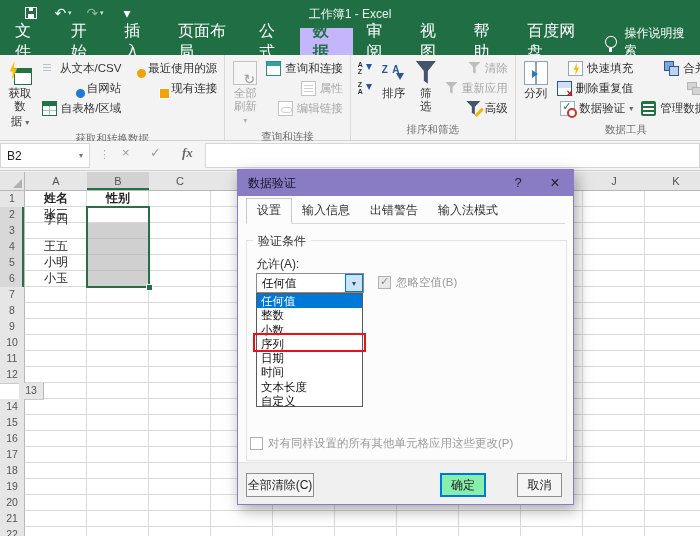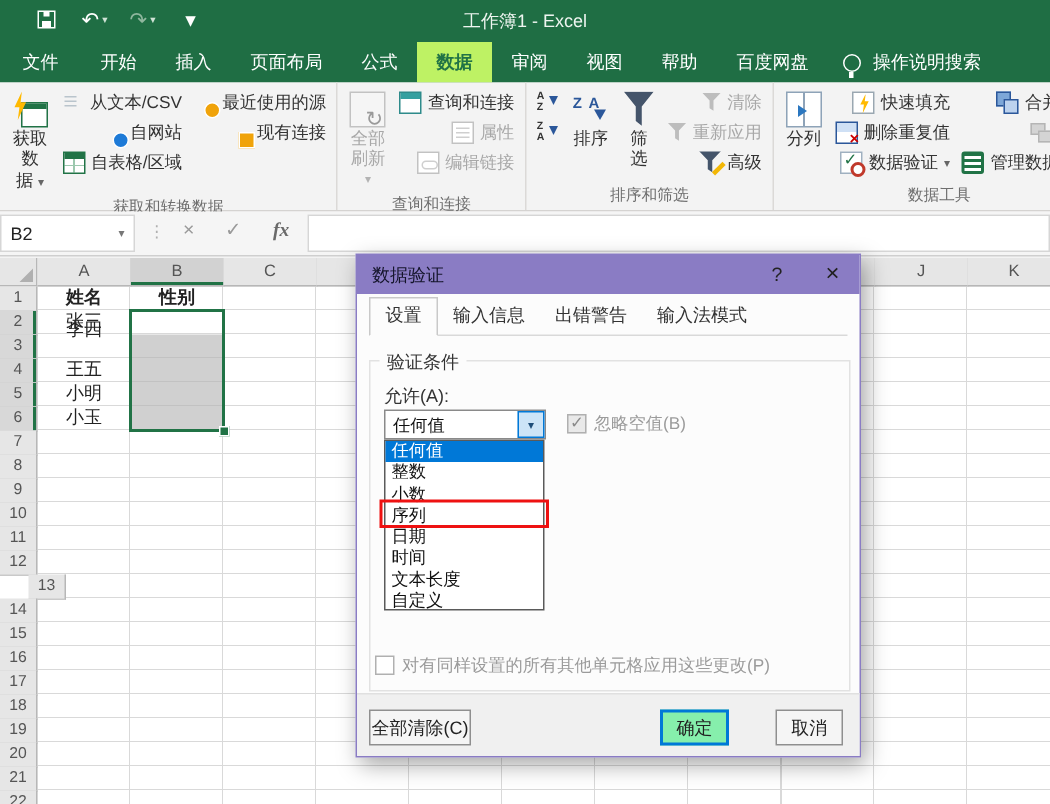--- a/index.html
+++ b/index.html
@@ -16,23 +16,23 @@
   .qbtn.dis { color:#8fb79e; }
   .ic-save-icon { width:12px; height:12px; border:1.5px solid #fff; position:relative; }
   .ic-save-icon::after { content:""; position:absolute; left:2px; right:2px; bottom:0; height:4px; background:#fff; }
   .ic-save-icon::before { content:""; position:absolute; left:3px; right:3px; top:0; height:3px; background:#fff; }
   .win-title { position:absolute; left:0; top:0; width:700px; height:28px; line-height:28px;
                text-align:center; color:#eef5f0; font-size:12px; }
 
   
   .tabrow { position:absolute; left:0; top:28px; width:700px; height:27px; background:#1f6e44;
             display:flex; align-items:stretch; }
-  .rtab { color:#fff; font-size:12px; padding:0 13px; display:flex; align-items:center; cursor:default; }
+  .rtab { color:#fff; font-size:16px; padding:0 13px; display:flex; align-items:center; cursor:default; }
   .rtab.file { padding:0 15px; }
-  .rtab.active { background:#bef264; color:#217346; font-weight:700; }
+  .rtab.active { background:#c4b5fd; color:#217346; font-weight:700; }
   .searchbox { display:flex; align-items:center; gap:8px; color:#fff; padding:0 10px; }
   .ic-lightbulb-icon { width:12px; height:12px; border:1.5px solid #fff; border-radius:50%; position:relative; display:inline-block; }
   .ic-lightbulb-icon::after { content:""; position:absolute; left:3px; bottom:-5px; width:3px; height:4px; background:#fff; }
 
   
   .ribbon { position:absolute; left:0; top:55px; width:700px; height:86px; background:#f3f3f3;
             border-bottom:1px solid #d5d3d1; display:flex; }
   .rgroup { display:flex; flex-direction:column; border-right:1px solid #dbd9d7; }
   .rgroup-items { flex:1; display:flex; align-items:flex-start; padding:4px 5px 0; gap:4px; }
   .rgroup-label { text-align:center; font-size:10.5px; color:#6e6e6e; padding:1px 4px 3px; white-space:nowrap; }

